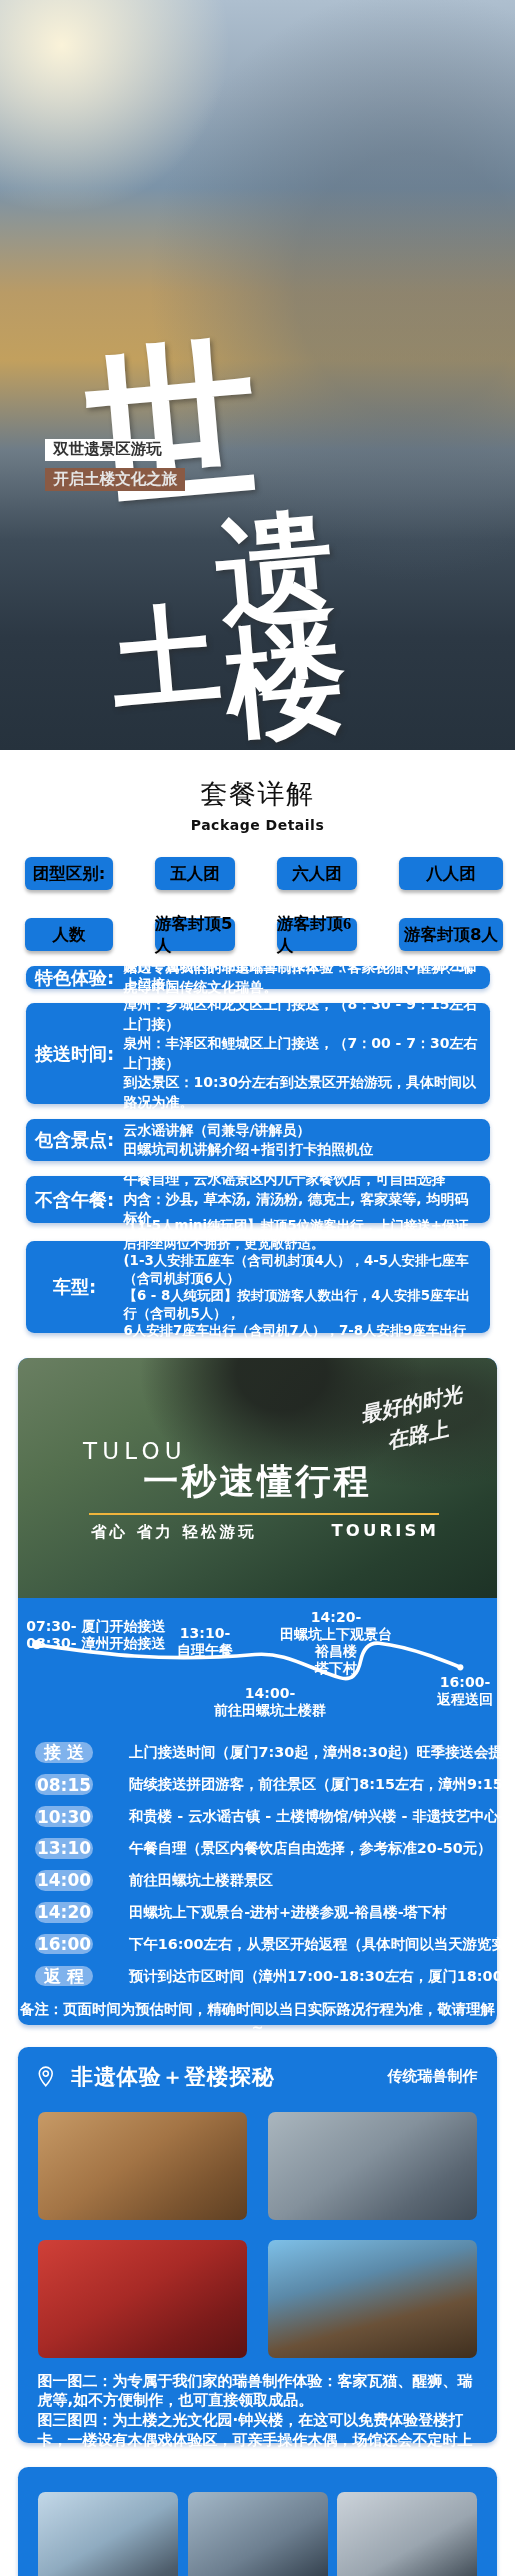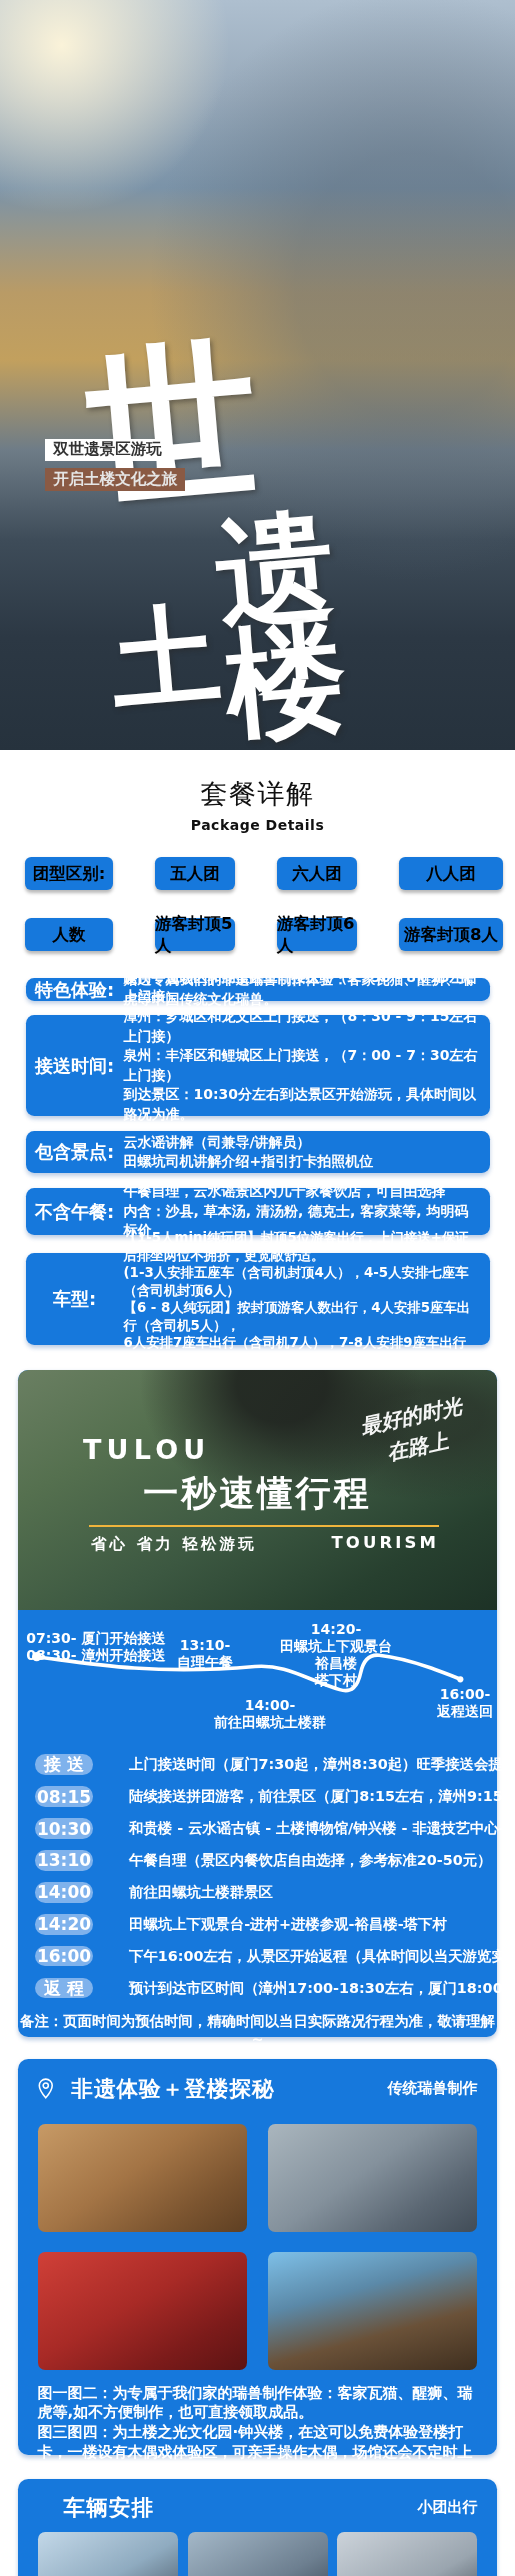--- a/index.html
+++ b/index.html
@@ -19,43 +19,43 @@
   .hero-badge-brown{position:absolute;left:45px;top:468px;background:#8A5A44;color:#e5e5e5;
     font-size:15.5px;font-weight:bold;padding:2.6px 8.2px;line-height:17.5px;}
 
   
   .pkg-title{margin:26px 0 0 0;text-align:center;font-size:27px;font-weight:normal;color:#111;letter-spacing:1.5px;}
   .pkg-sub{margin:5.2px 0 0 0;text-align:center;font-size:14px;font-weight:bold;color:#111;letter-spacing:0.5px;}
   .grid-row{display:flex;justify-content:space-between;padding:0 12px 0 25px;margin-top:24px;}
   .grid-row.second{margin-top:28px;}
   .gcell{height:33px;border-radius:6.2px;background:#1678DC;color:#000000;font-size:16.5px;font-weight:bold;
     display:flex;align-items:center;justify-content:center;box-shadow:0 2.1px 3.6px rgba(0,0,0,.28);}
-  .gcell.c0{width:88px;} .gcell.c1{width:80px;} .gcell.c2{width:80px;} .gcell.c3{width:104px;}
+  .gcell.c0{width:88px;} .gcell.c1{width:80px;} .gcell.c2{width:80px;font-family:Liberation Serif, serif;} .gcell.c3{width:104px;}
 
   .ibox{position:relative;width:464px;margin:0 auto;border-radius:8.2px;background:#1678DC;color:#fff;
     display:flex;align-items:center;box-shadow:0 2.6px 4.6px rgba(20,80,160,.28);}
   .ibox .ilabel{flex:0 0 98px;font-size:18px;font-weight:bold;text-align:center;}
   .ibox .ibody{flex:1;padding-right:10.3px;}
   .ibox .iline{font-size:14px;font-weight:bold;line-height:19.6px;}
-  .ibox.b0{height:23px;margin-top:27px;}
+  .ibox.b0{height:23px;margin-top:15px;}
   .ibox.b1{height:101px;margin-top:14px;}
   .ibox.b2{height:42px;margin-top:15px;}
   .ibox.b3{height:47px;margin-top:15px;}
   .ibox.b4{height:92px;margin-top:18px;}
   .ibox.b4 .iline{line-height:17.5px;font-size:13.4px;}
 
   
   .itin{position:relative;width:479px;margin:25px auto 0 auto;height:667px;background:#1678DC;border-radius:10.3px;
     box-shadow:0 2.6px 4.6px rgba(20,80,160,.28);}
   .itin-photo{position:relative;width:479px;height:240px;border-radius:10.3px 10.3px 0 0;overflow:hidden;
     background:
       radial-gradient(ellipse at 55% 6%, rgba(32,36,32,.9) 0 12%, transparent 38%),
       radial-gradient(ellipse at 85% 20%, rgba(40,48,40,.7) 0 10%, transparent 30%),
       linear-gradient(150deg,#6a7f62 0%,#55704f 25%,#3c5841 55%,#27402f 80%,#1d3226 100%);}
-  .itin-brand{position:absolute;left:65px;top:64px;color:#fff;font-size:27px;font-weight:bold;letter-spacing:5.2px;}
+  .itin-brand{position:absolute;left:65px;top:80px;color:#fff;font-size:23px;font-weight:normal;letter-spacing:5.2px;}
   .itin-script{position:absolute;right:31px;top:31px;color:#fff;font-size:20.6px;font-style:italic;
     transform:rotate(-12deg);font-weight:bold;opacity:.95;white-space:pre-line;text-align:center;line-height:1.5;}
   .itin-headline{position:absolute;left:0;right:0;top:100px;text-align:center;color:#fff;font-size:35px;font-weight:bold;letter-spacing:3.1px;}
   .itin-line{position:absolute;left:71px;right:58px;top:155px;height:2.1px;background:#F0B43C;}
   .itin-tagline{position:absolute;left:73px;top:164px;color:#fff;font-size:15.5px;font-weight:bold;letter-spacing:3.1px;}
   .itin-tourism{position:absolute;right:58px;top:163px;color:#fff;font-size:16.5px;font-weight:bold;letter-spacing:3.1px;}
 
   .tmap{position:relative;width:479px;height:133px;}
   .tstop{position:absolute;color:#fff;font-weight:bold;font-size:14px;line-height:17px;text-align:center;white-space:nowrap;}
   .tstop.left{text-align:left;}
@@ -259,24 +259,20 @@
     </div>
     <div class="prow" style="margin-top:20.6px;">
       <div class="photo ph2b img-puppet-theater"></div>
       <div class="photo ph2b img-tulou-courtyard"></div>
     </div>
     <div class="para" style="margin-top:13.4px;">图一图二：为专属于我们家的瑞兽制作体验：客家瓦猫、醒狮、瑞虎等,如不方便制作，也可直接领取成品。</div>
     <div class="para">图三图四：为土楼之光文化园·钟兴楼，在这可以免费体验登楼打卡，一楼设有木偶戏体验区，可亲手操作木偶，场馆还会不定时上演木偶戏演出~</div>
   </div>
 
   <div class="card" style="margin-top:24px;height:247px;">
-    <div class="card-head" style="margin-top:-1px;">
-      <div class="card-title" style="margin-left:26px;">车辆安排</div>
-      <div class="card-tag">小团出行</div>
-    </div>
     <div class="prow" style="margin-top:9.3px;">
       <div class="photo ph3v img-car-suv"></div>
       <div class="photo ph3v img-car-van"></div>
       <div class="photo ph3v img-car-fleet"></div>
     </div>
 
   </div>
 
 </div>
 

